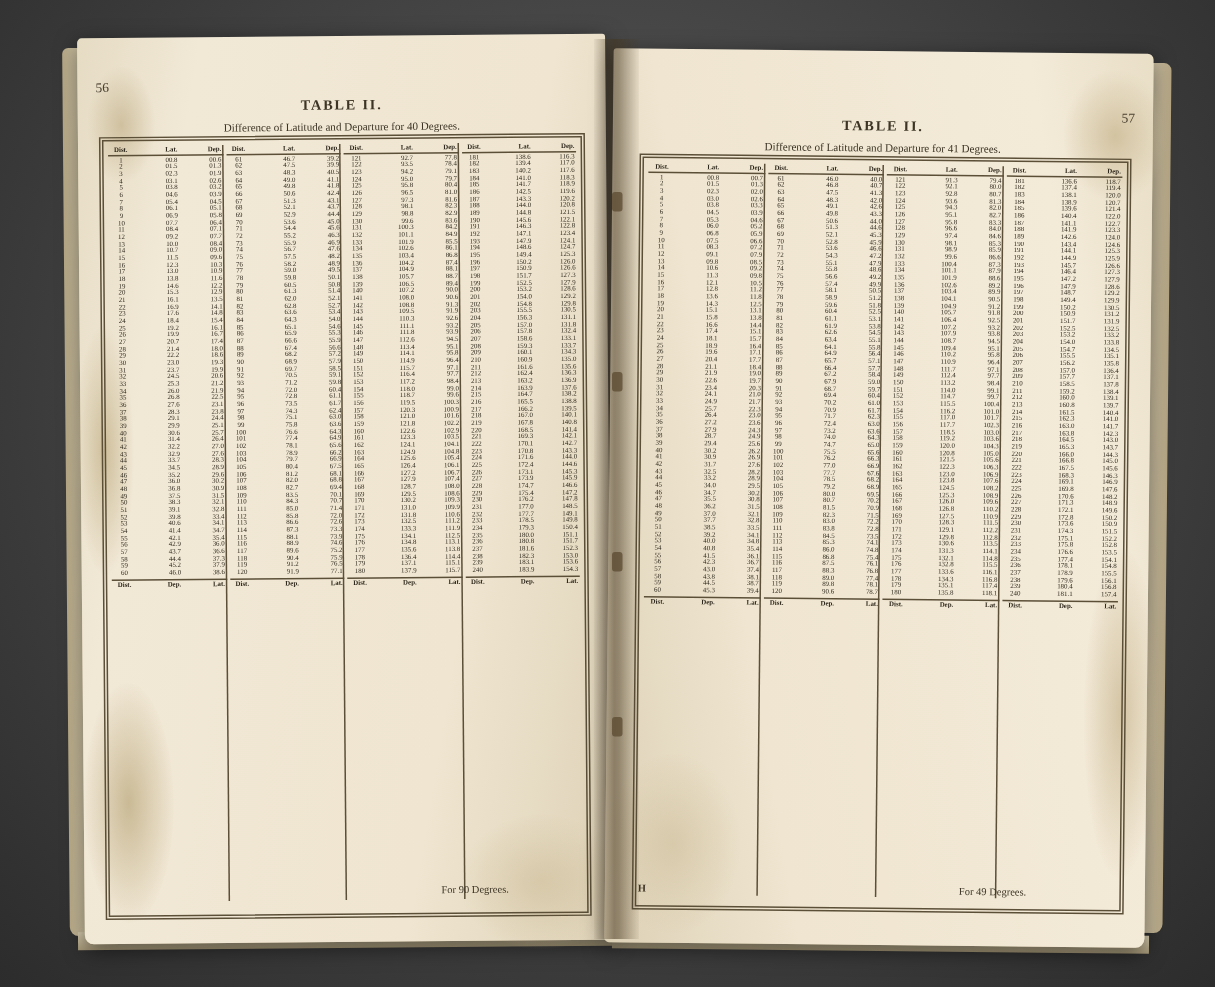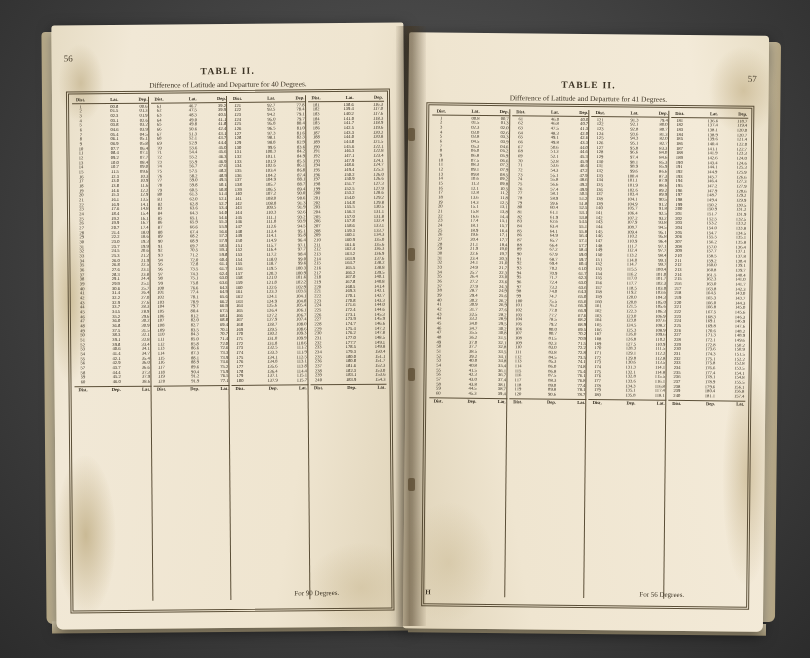--- a/index.html
+++ b/index.html
@@ -1735,21 +1735,21 @@
             <div style="height: 1px; background: rgb(91, 79, 56); margin: 1px 0px 0.5px;"></div>
             <div class="hdr" style="grid-template-columns: 19px 1fr 1fr;">
               <div class="cell c0">Dist.</div>
               <div class="cell">Dep.</div>
               <div class="cell">Lat.</div>
             </div>
           </div>
         </div>
 
       <div class="footnote" style="left:22px;top:556px;font-weight:bold;">H</div>
-      <div class="footnote" style="left:236px;top:556px;">For 56 Degrees.</div>
+      <div class="footnote" style="left:236px;top:556px;">For 49 Degrees.</div>
     </div>
 
     <div class="gutter"></div>
     <div class="stitch" style="top:120px;"></div>
     <div class="stitch" style="top:240px;"></div>
     <div class="stitch" style="top:360px;"></div>
     <div class="stitch" style="top:470px;"></div>
   </div>
 </div>
 

